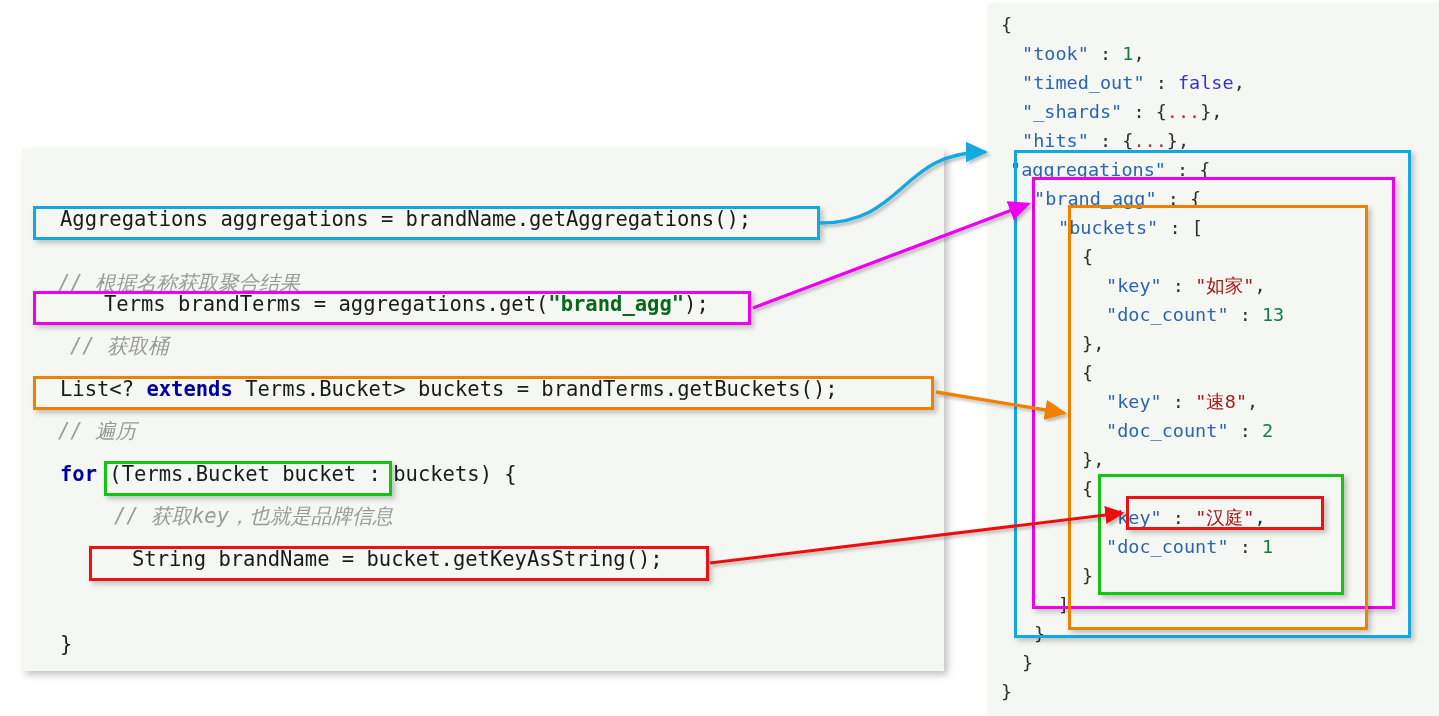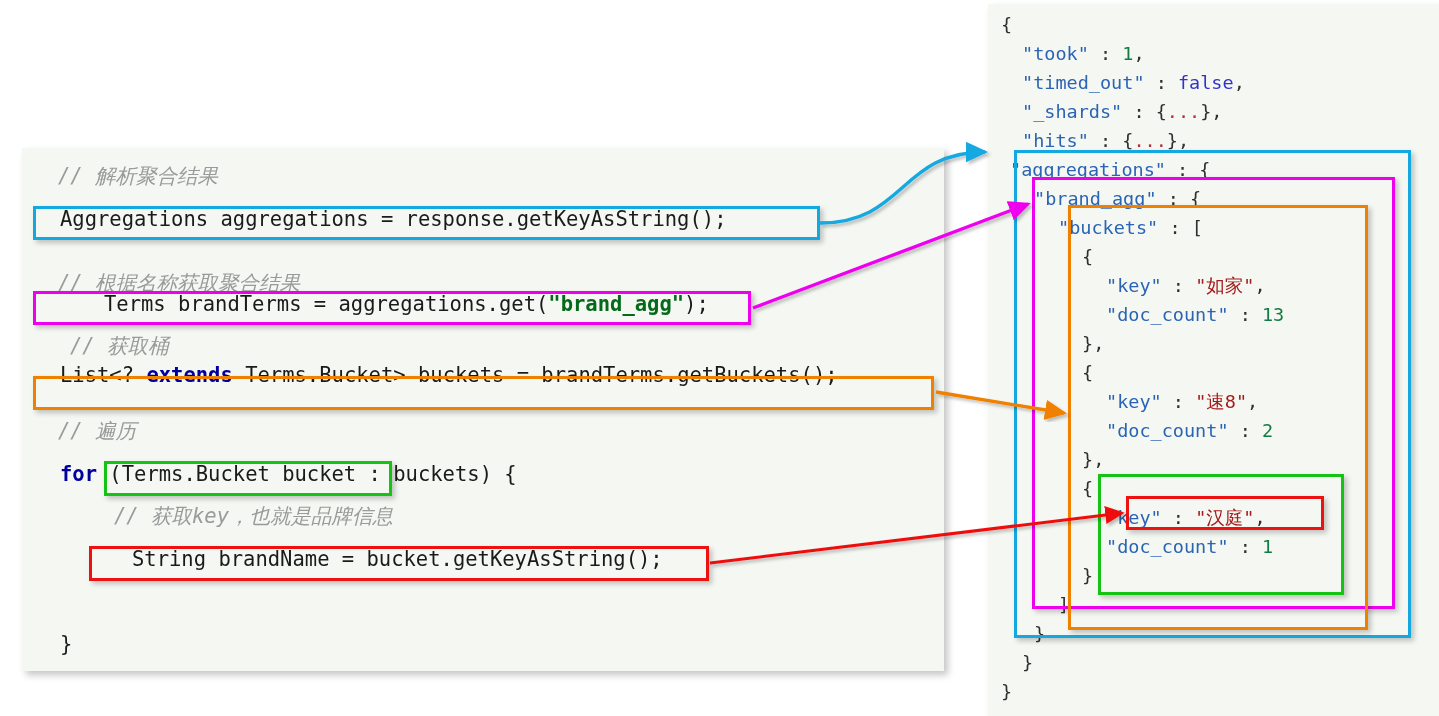--- a/index.html
+++ b/index.html
@@ -38,26 +38,25 @@
   .hl-red{border-color:#ee1111;}
 
   
   #overlay{position:absolute;left:0;top:0;width:1439px;height:716px;
            pointer-events:none;overflow:visible;}
 </style>
 </head>
 <body>
 
 <div class="panel" id="code-panel">
-  <div class="line cline cmt" style="left:36px;top:13px;">// 解析聚合结果</div>
-  <div class="line cline" style="left:38px;top:56px;">Aggregations aggregations = response.getKeyAsString();</div>
+  <div class="line cline" style="left:38px;top:56px;">Aggregations aggregations = brandName.getAggregations();</div>
   <div class="line cline cmt" style="left:36px;top:98px;margin-top:22px;">// 根据名称获取聚合结果</div>
   <div class="line cline" style="left:38px;top:141px;margin-left:44px;">Terms brandTerms = aggregations.get(<span class="str-g">"brand_agg"</span>);</div>
   <div class="line cline cmt" style="left:48px;top:183px;">// 获取桶</div>
-  <div class="line cline" style="left:38px;top:212px;text-align:center;">List&lt;? <span class="kw">extends</span> Terms.Bucket&gt; buckets = brandTerms.getBuckets();</div>
+  <div class="line cline" style="left:38px;top:226px;text-align:center;">List&lt;? <span class="kw">extends</span> Terms.Bucket&gt; buckets = brandTerms.getBuckets();</div>
   <div class="line cline cmt" style="left:36px;top:268px;text-align:center;">// 遍历</div>
   <div class="line cline" style="left:38px;top:311px;"><span class="kw">for</span> (Terms.Bucket bucket : buckets) {</div>
   <div class="line cline cmt" style="left:92px;top:353px;">// 获取key，也就是品牌信息</div>
   <div class="line cline" style="left:110px;top:396px;">String brandName = bucket.getKeyAsString();</div>
   <div class="line cline" style="left:38px;top:481px;">}</div>
 </div>
 
 <div class="hl hl-blue" style="left:33px;top:206px;width:787px;height:34px;border-width:3px;"></div>
 <div class="hl hl-magenta" style="left:33px;top:291px;width:718px;height:34px;border-width:3px;"></div>
 <div class="hl hl-orange" style="left:33px;top:376px;width:901px;height:34px;border-width:3px;"></div>

